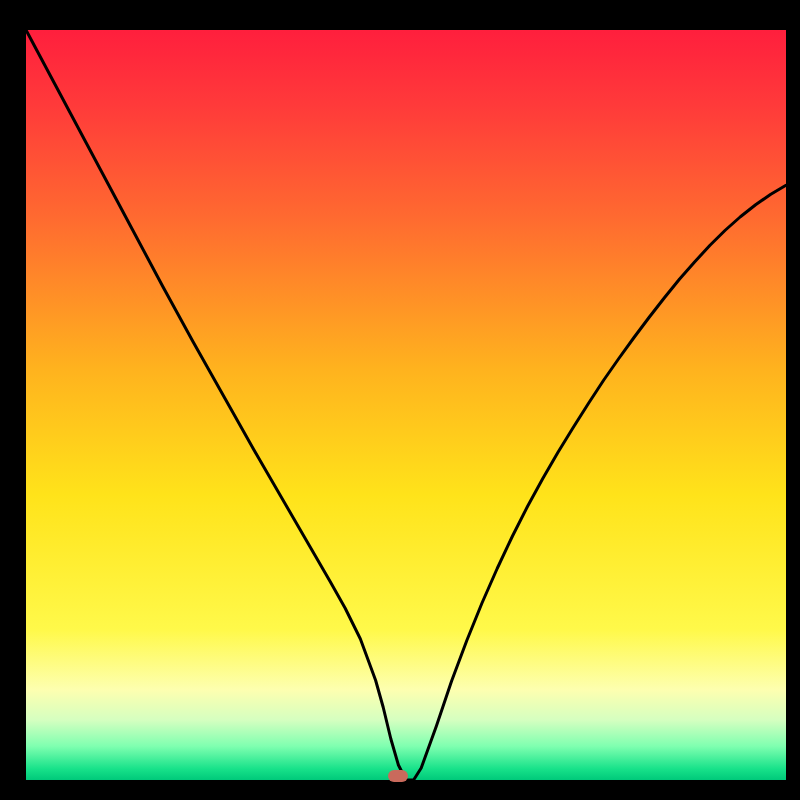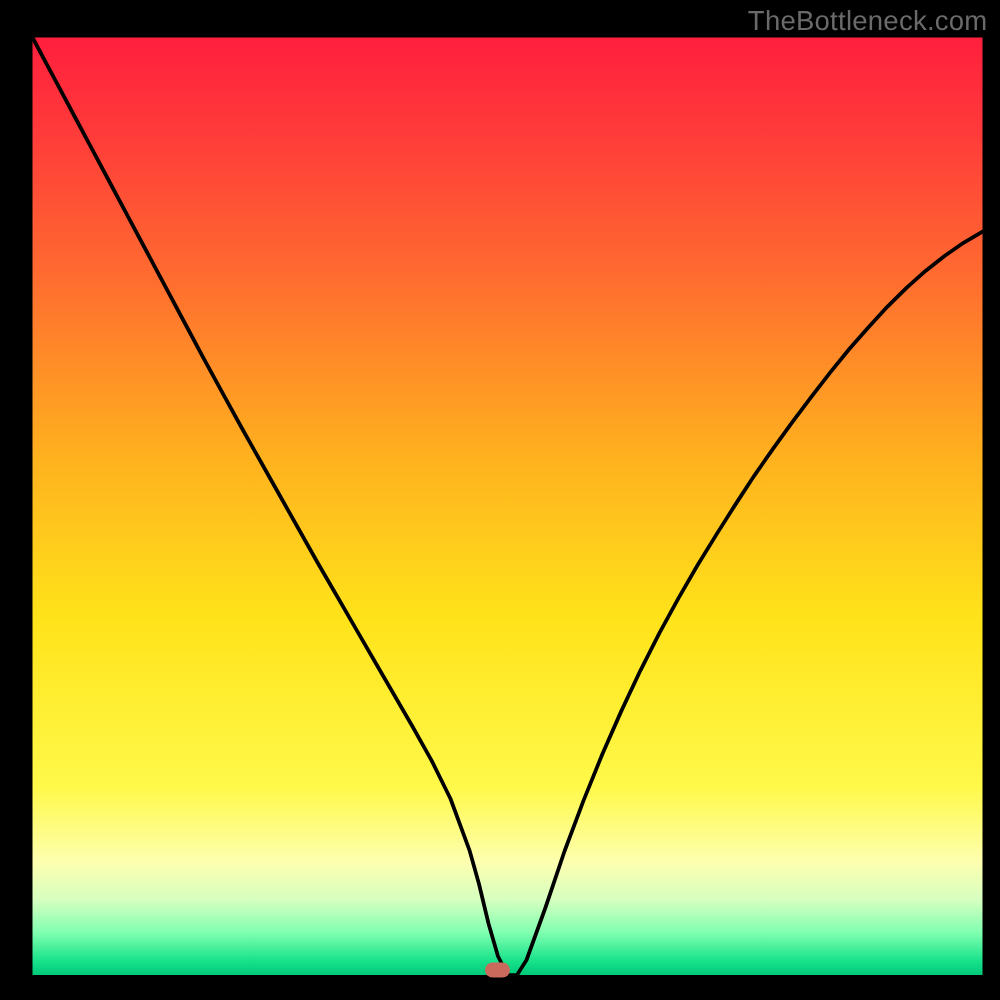--- a/index.html
+++ b/index.html
@@ -40,21 +40,20 @@
     border-radius: 6px;
     transform: translate(-50%, -50%);
     z-index: 5;
   }
 </style>
 </head>
 <body>
 
 <div class="chart-wrap">
 
-  <div class="watermark">TheBottleneck.com</div>
 
   <svg class="plot" width="800" height="800" viewBox="0 0 800 800">
     <defs>
       <linearGradient id="bg-grad" x1="0" y1="0" x2="0" y2="1">
           <stop offset="0.00%" stop-color="#ff1f3d"></stop>
           <stop offset="10.00%" stop-color="#ff3a3a"></stop>
           <stop offset="25.00%" stop-color="#ff6a30"></stop>
           <stop offset="45.00%" stop-color="#ffb21e"></stop>
           <stop offset="62.00%" stop-color="#ffe31a"></stop>
           <stop offset="80.00%" stop-color="#fff94a"></stop>

